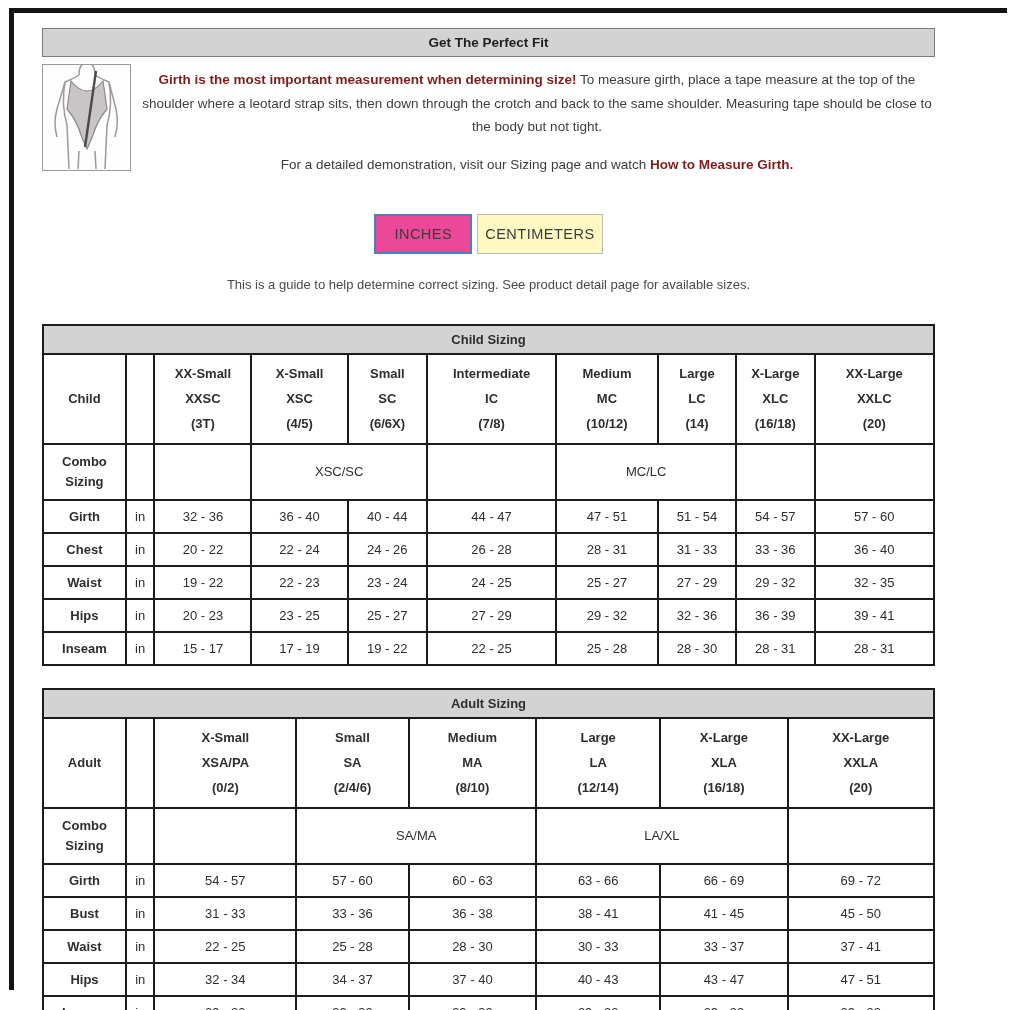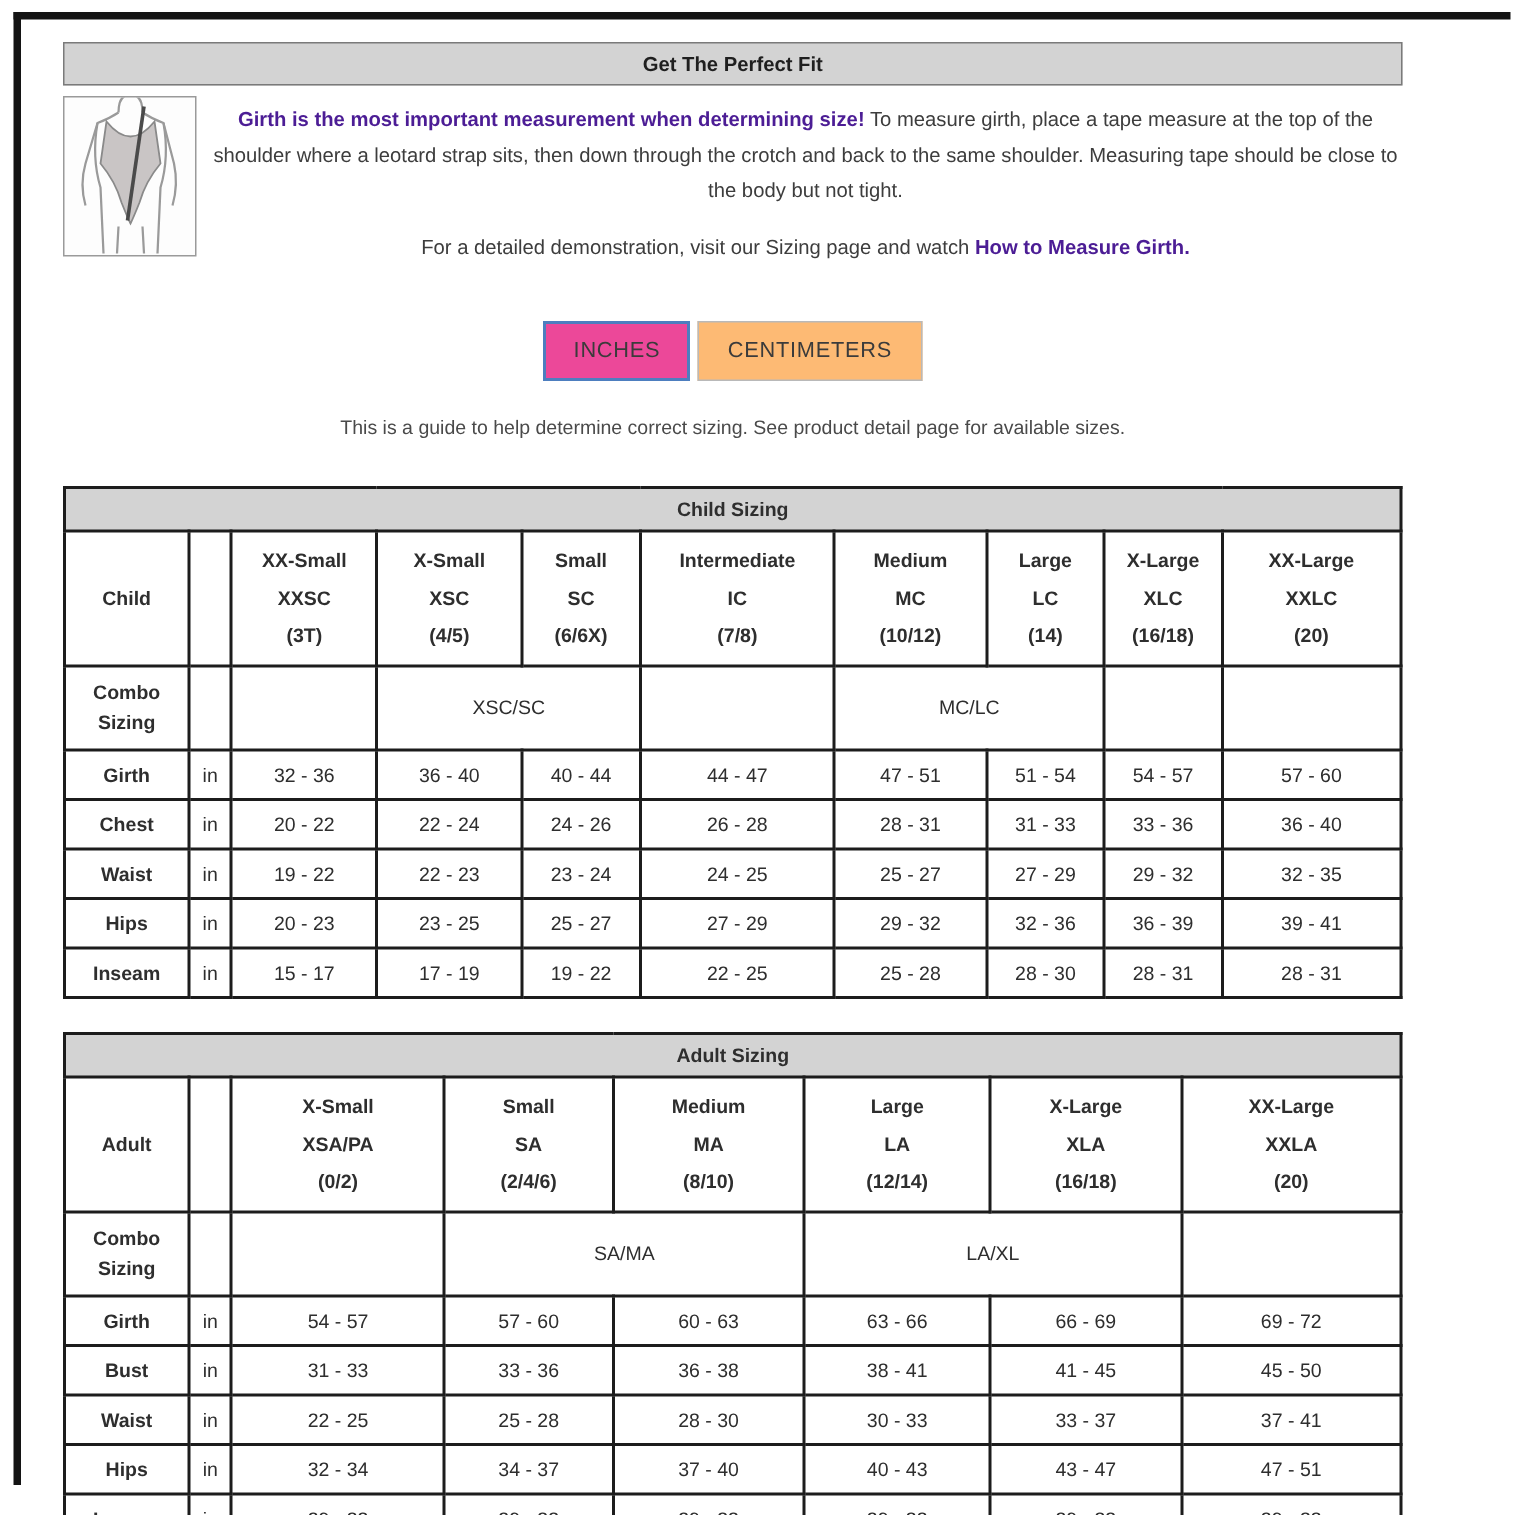--- a/index.html
+++ b/index.html
@@ -11,25 +11,25 @@
 
   .title-bar { background: #d3d3d3; border: 1px solid #7a7a7a; text-align: center;
     font-weight: bold; font-size: 13.5px; color: #1f1f1f; padding: 6px 0; }
 
   .intro-row { display: flex; margin-top: 7px; }
   .figure-box { width: 89px; height: 107px; border: 1px solid #9a9a9a; flex: 0 0 auto;
     background: #fdfdfd; }
   .intro-text { flex: 1 1 auto; padding: 4px 2px 0 10px; font-size: 13.5px; color: #3d3d3d;
     text-align: center; line-height: 1.75; }
   .demo-line { margin-top: 14px; font-size: 13.5px; color: #3d3d3d; text-align: center; }
-  b, .bold { font-weight: bold; color: #4c1d95; }
+  b, .bold { font-weight: bold; color: #7f1d1d; }
 
   .unit-row { display: flex; justify-content: center; margin-top: 37px; gap: 5px; }
   .unit-btn { font-size: 14.5px; color: #3b3b3b; letter-spacing: 0.5px; cursor: pointer;
-    padding: 11px 19px; background: #fdba74; border: 1px solid #b9b9b9;
+    padding: 11px 7px; background: #fef9c3; border: 1px solid #b9b9b9;
     font-family: "Liberation Sans", sans-serif; }
   .unit-btn.selected { background: #ec4899; border: 2px solid #4d7ebf; padding: 10px 18px; }
 
   .note-line { margin-top: 23px; text-align: center; font-size: 13px; color: #4a4a4a; }
 
   table.size-table { border-collapse: collapse; width: 100%; table-layout: fixed;
     border: 2px solid #1c1c1c; margin-top: 32px; }
   table.size-table td { border: 2px solid #1c1c1c; text-align: center; vertical-align: middle;
     font-size: 13px; color: #2e2e2e; padding: 6px 2px; }
   td.tbl-title { background: #d3d3d3; font-weight: bold; font-size: 13.5px; color: #1f1f1f;

